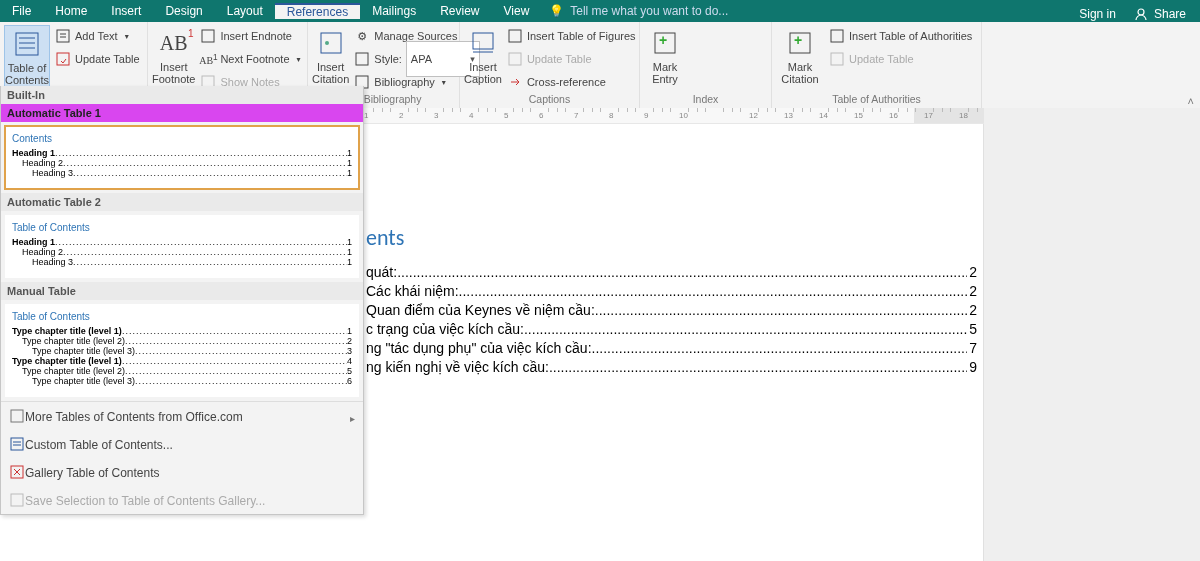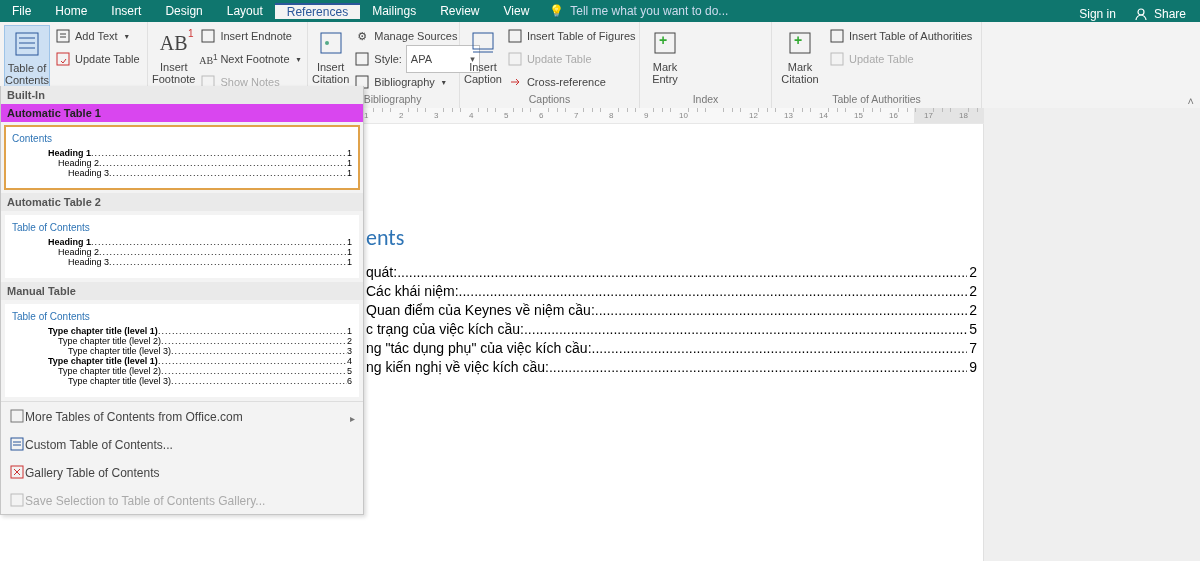--- a/index.html
+++ b/index.html
@@ -19,32 +19,32 @@
   .group-body { height: 68px; display: flex; align-items: flex-start; gap: 1px; padding-top: 3px; }
   .group-label { height: 18px; text-align: center; color: #777; font-size: 10.5px; line-height: 18px; white-space: nowrap; }
   .big-btn { width: 56px; display: flex; flex-direction: column; align-items: center; justify-content: flex-start; cursor: pointer; padding: 2px 0 0; gap: 2px; }
   .big-btn .big-icon { width: 32px; height: 32px; display: flex; align-items: center; justify-content: center; }
   .big-btn .big-label { text-align: center; line-height: 12px; font-size: 11px; }
   .big-btn.pressed { background: #cde0f3; border: 1px solid #9ec4e8; }
   .small-col { display: flex; flex-direction: column; gap: 1px; }
   .small-btn { height: 22px; display: flex; align-items: center; gap: 4px; padding: 0 4px; cursor: pointer; white-space: nowrap; }
   .small-btn.disabled { color: #aaa; }
   .small-btn .i { width: 16px; height: 16px; display: flex; align-items: center; justify-content: center; flex-shrink: 0; }
-  .sel { height: 28px; width: 74px; border: 1px solid #c0c0c0; background: #fff; display: inline-flex; align-items: center; padding: 0 4px; gap: 4px; }
+  .sel { height: 36px; width: 74px; border: 1px solid #c0c0c0; background: #fff; display: inline-flex; align-items: center; padding: 0 4px; gap: 4px; }
   .sel .caret { margin-left: auto; font-size: 9px; color: #555; }
   .collapse-caret { position: absolute; right: 6px; bottom: 2px; color: #777; cursor: pointer; }
   
   .gallery { position: absolute; left: 0; top: 86px; width: 364px; background: #f3f3f3; border: 1px solid #c6c6c6; border-top: none; box-shadow: 2px 2px 4px rgba(0,0,0,0.15); z-index: 50; font-size: 11.5px; }
   .gallery-header { background: #eaeaea; padding: 3px 6px; color: #555; font-weight: 600; font-size: 11px; }
   .gallery-header.hilite { background: #d946ef; color: #222; }
   .gallery-item { padding: 6px 6px 10px; background: #fff; margin: 4px; border: 1px solid transparent; }
   .gallery-item.highlight { border: 2px solid #e0a24a; margin: 3px; }
   .toc-title { color: #2e74b5; font-size: 10px; margin-bottom: 4px; }
   .toc-lines { font-family: "Times New Roman", serif; font-size: 9px; color: #000; }
-  .toc-l { display: flex; margin-left: 36px; }
+  .toc-l { display: flex; }
   .toc-l .txt { white-space: nowrap; }
   .toc-l .dots { flex: 1; overflow: hidden; white-space: nowrap; letter-spacing: 1px; color: #000; }
   .toc-l .pg { white-space: nowrap; }
   .toc-l.l2 .txt { padding-left: 10px; }
   .toc-l.l3 .txt { padding-left: 20px; }
   .gallery-cmds { border-top: 1px solid #ddd; }
   .gallery-cmd { display: flex; align-items: flex-end; gap: 0; padding: 6px 8px; cursor: pointer; color: #444; font-size: 12px; }
   .gallery-cmd.disabled { color: #aaa; }
   .gallery-cmd .ci { width: 16px; height: 16px; display:flex;align-items:center;justify-content:center; }
   .gallery-cmd .arrow-r { margin-left: auto; font-size: 10px; color: #777; }

